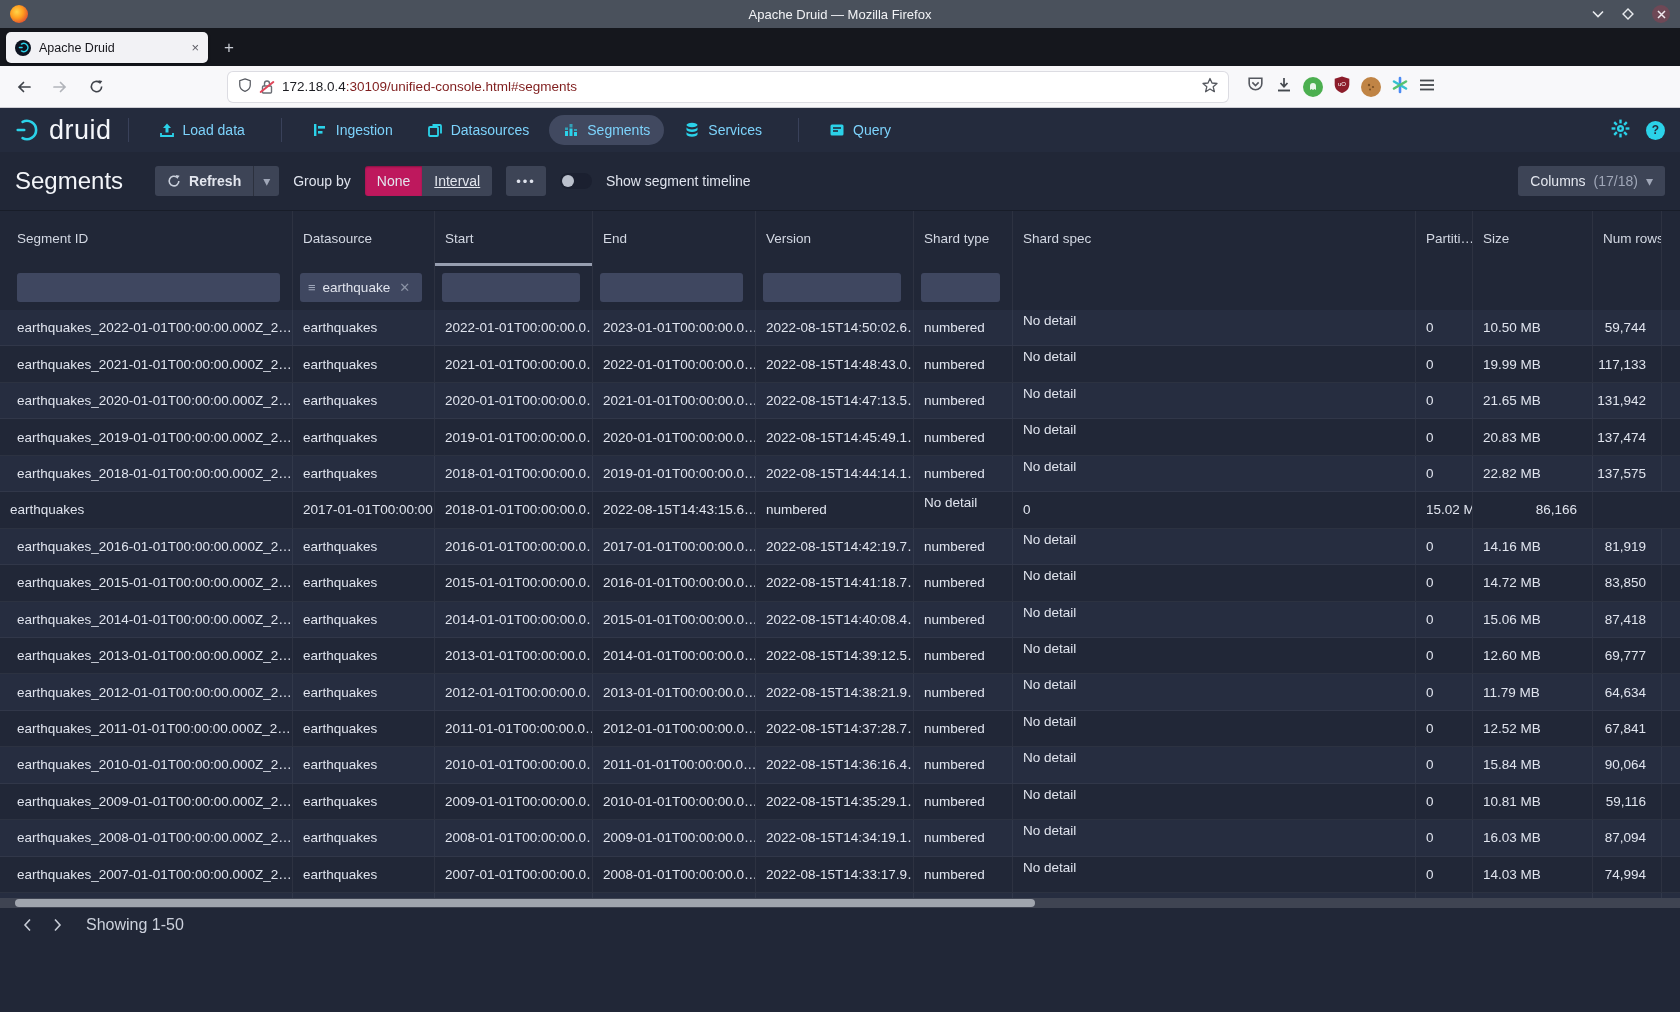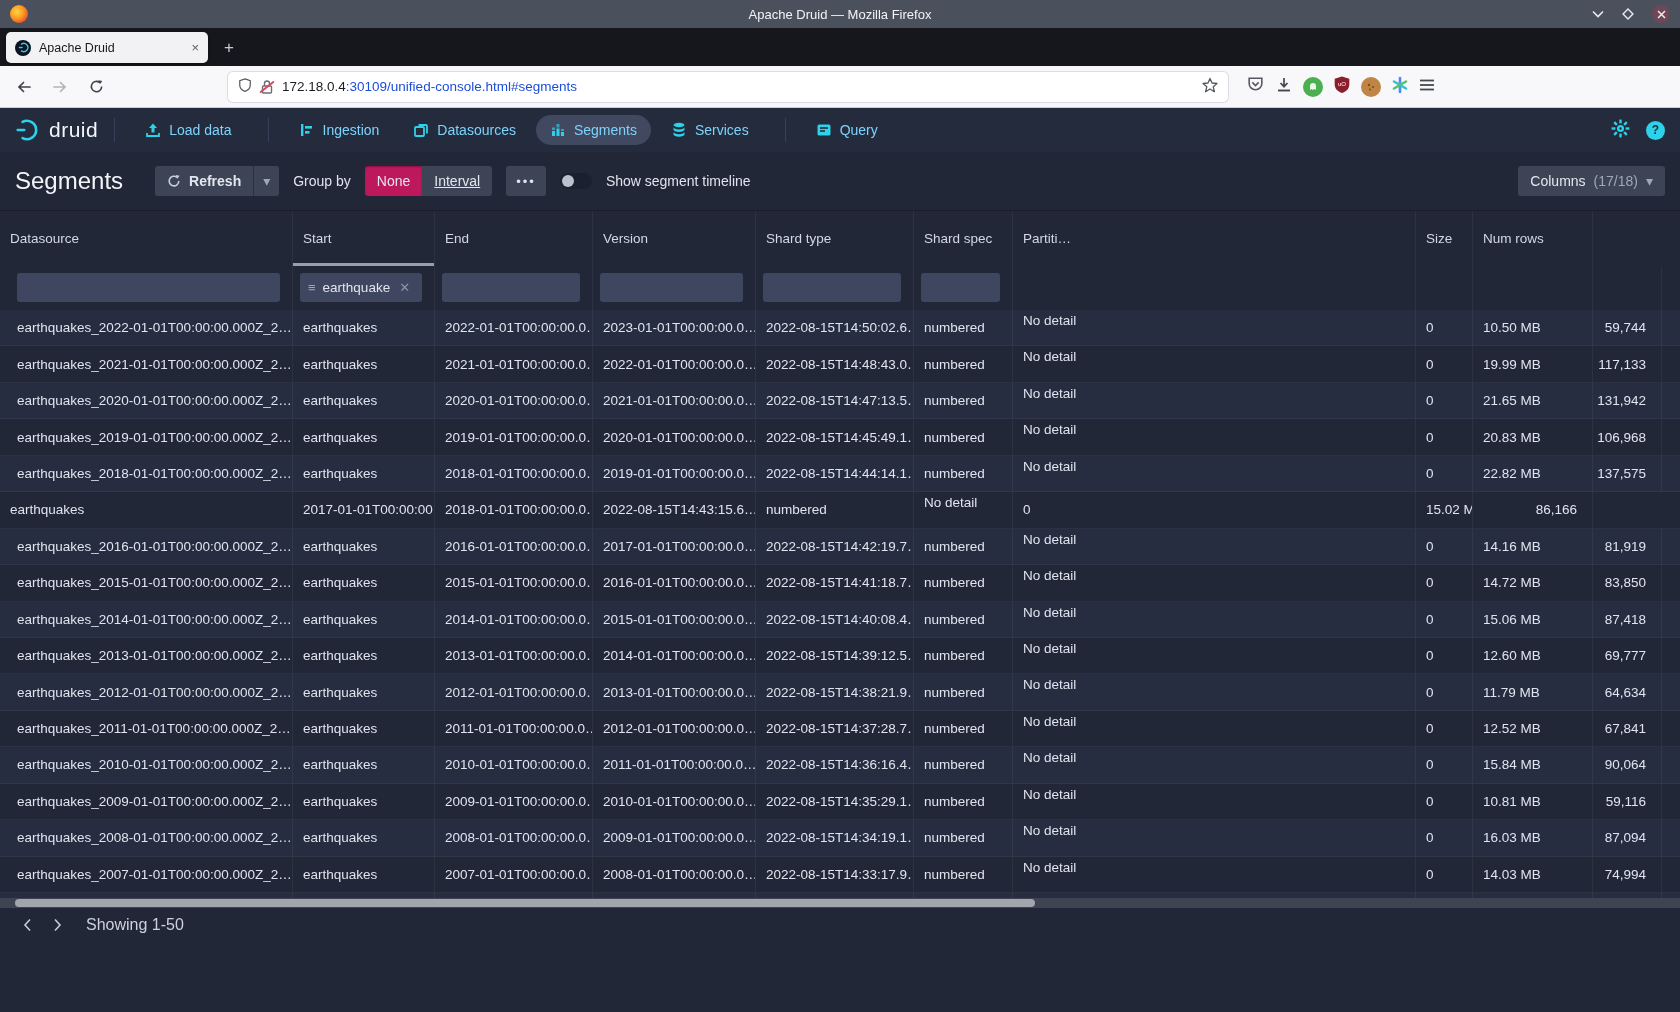--- a/index.html
+++ b/index.html
@@ -20,30 +20,30 @@
   .tab-title { font-size:12.5px; color:#17171c; flex:1; white-space:nowrap; overflow:hidden; }
   .tab-close { color:#5c5c64; font-size:13px; }
   .favicon { width:16px; height:16px; border-radius:50%; background:#0d1320; display:flex; align-items:center; justify-content:center; flex:none; }
   .newtab { width:30px; height:30px; margin:0 0 3px 6px; display:flex; align-items:center; justify-content:center; color:#c8ccd4; font-size:17px; border-radius:4px; }
 
   .toolbar { height:42px; background:#f8f8fa; border-bottom:1px solid #d4d4da; display:flex; align-items:center; padding:0 8px; gap:4px; }
   .nav-btn { width:32px; height:30px; display:flex; align-items:center; justify-content:center; border-radius:4px; }
   .urlbar { flex:none; width:1000px; height:30px; margin-left:112px; background:#ffffff; border-radius:5px; box-shadow:0 0 0 1px #dcdce2; display:flex; align-items:center; padding:0 10px; gap:8px; }
   .url-text { font-size:13.5px; flex:1; white-space:nowrap; overflow:hidden; }
   .url-host { color:#1c1d22; }
-  .url-rest { color:#1d4ed8; }
+  .url-rest { color:#7f1d1d; }
   .lock-wrap { position:relative; width:14px; height:16px; }
   .lock-slash { position:absolute; left:-2px; top:7px; width:18px; height:2px; background:#e0465a; transform:rotate(-38deg); border-radius:1px; }
   .ext-icons { display:flex; align-items:center; gap:10px; margin-left:14px; }
   .ext-dot { width:20px; height:20px; border-radius:50%; display:flex; align-items:center; justify-content:center; font-size:9px; color:#fff; }
 
   
   .navbar { height:44px; background:#242b3d; display:flex; align-items:center; padding:0 15px; box-shadow:0 1px 2px rgba(0,0,0,.4); }
   .brand { display:flex; align-items:center; gap:8px; }
-  .brand-text { color:#f4f6fa; font-size:21px; letter-spacing:.5px; }
+  .brand-text { color:#f4f6fa; font-size:27px; letter-spacing:.5px; }
   .nav-sep { width:1px; height:24px; background:#39415a; margin:0 16px; }
   .nav-item { display:flex; align-items:center; gap:8px; color:#7dd3fc; font-size:14px; padding:7px 14px; border-radius:16px; margin-right:6px; white-space:nowrap; }
   .nav-item.active { background:#414960; }
   .nav-right { margin-left:auto; display:flex; align-items:center; gap:16px; }
   .help-circle { width:19px; height:19px; border-radius:50%; background:#2bd2e9; color:#242b3d; font-size:12px; font-weight:bold; display:flex; align-items:center; justify-content:center; }
 
   
   .controls { height:58px; display:flex; align-items:center; padding:0 15px; gap:14px; background:#212737; }
   .view-title { color:#f3f5f9; font-size:24px; font-weight:400; margin-right:18px; }
   .btn { height:30px; background:#3d4456; border-radius:3px; color:#e3e6ee; font-size:14px; display:flex; align-items:center; padding:0 12px; gap:8px; }
@@ -339,20 +339,21 @@
   <div class="spacer"></div>
 
   <div class="btn">
     <span>Columns</span>
     <span class="dim">(17/18)</span>
     <span class="caret dim">▾</span>
   </div>
 </div>
 
 <div class="thead grid-row" id="thead">
+    <div class="cell first">Segment ID</div>
     <div class="cell">Datasource</div>
     <div class="cell">Start<div class="sortbar"></div></div>
     <div class="cell">End</div>
     <div class="cell">Version</div>
     <div class="cell">Shard type</div>
     <div class="cell">Shard spec</div>
     <div class="cell">Partiti…</div>
     <div class="cell">Size</div>
     <div class="cell">Num rows</div>
     <div class="cell nob"></div>
@@ -431,21 +432,21 @@
     <div class="trow grid-row">
       <div class="cell first">earthquakes_2019-01-01T00:00:00.000Z_2…</div>
       <div class="cell">earthquakes</div>
       <div class="cell">2019-01-01T00:00:00.0…</div>
       <div class="cell">2020-01-01T00:00:00.0…</div>
       <div class="cell">2022-08-15T14:45:49.1…</div>
       <div class="cell">numbered</div>
       <div class="cell top">No detail</div>
       <div class="cell">0</div>
       <div class="cell">20.83 MB</div>
-      <div class="cell rgt">106,968</div>
+      <div class="cell rgt">137,474</div>
       <div class="cell nob"></div>
     </div>
     <div class="trow grid-row">
       <div class="cell first">earthquakes_2018-01-01T00:00:00.000Z_2…</div>
       <div class="cell">earthquakes</div>
       <div class="cell">2018-01-01T00:00:00.0…</div>
       <div class="cell">2019-01-01T00:00:00.0…</div>
       <div class="cell">2022-08-15T14:44:14.1…</div>
       <div class="cell">numbered</div>
       <div class="cell top">No detail</div>

